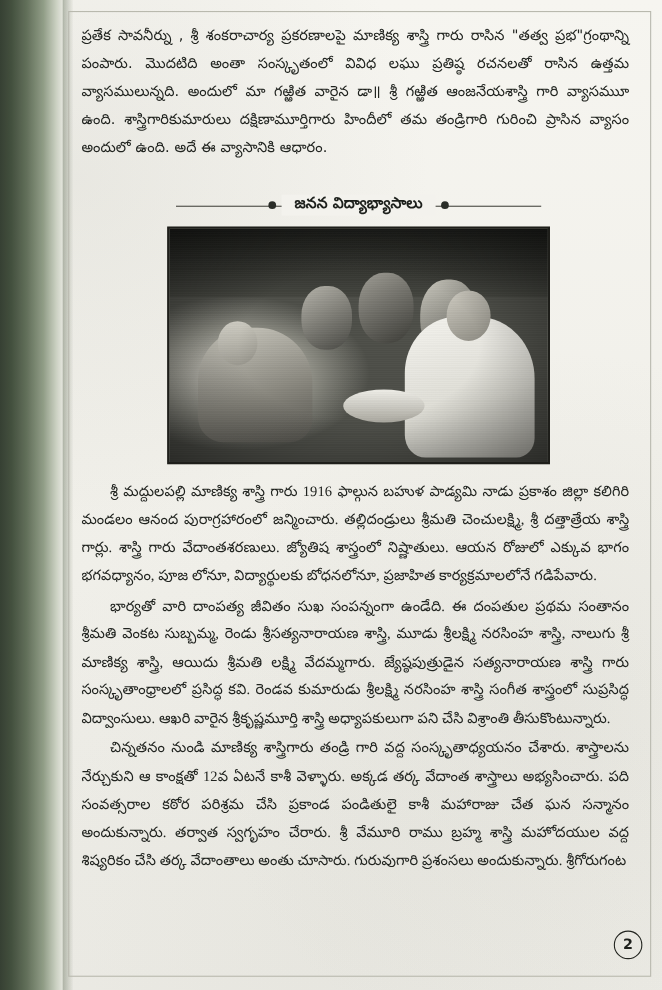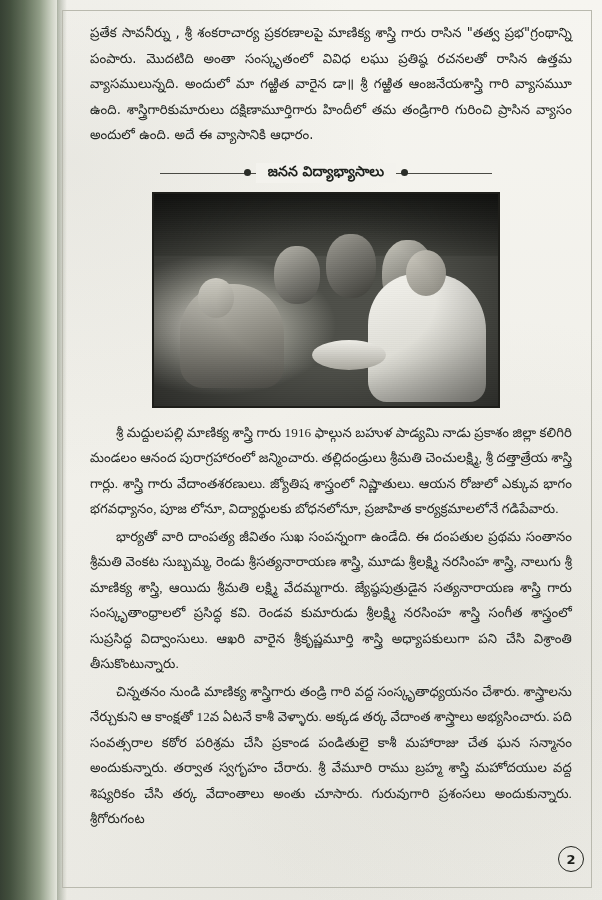--- a/index.html
+++ b/index.html
@@ -62,33 +62,33 @@
   .hand {
     font-family: "DejaVu Sans", sans-serif;
     color: #20231f;
     font-size: 13.2px;
     line-height: 25.5px;
     letter-spacing: 0.1px;
     text-align: justify;
     text-justify: inter-word;
   }
   .para {
-    margin: 0 0 2px 16px;
+    margin: 0 0 2px 0;
   }
   .para.indent {
     text-indent: 26px;
     font-family: Liberation Serif, serif;
   }
   .top-block {
     width: 498px;
   }
   .caption-wrap {
     position: relative;
     height: 30px;
-    margin: 10px 0 4px 0;
+    margin: 24px 0 4px 0;
     display: flex;
     justify-content: center;
     align-items: center;
   }
   .caption-rule {
     position: absolute;
     left: 86px;
     right: 86px;
     top: 15px;
     height: 1px;

